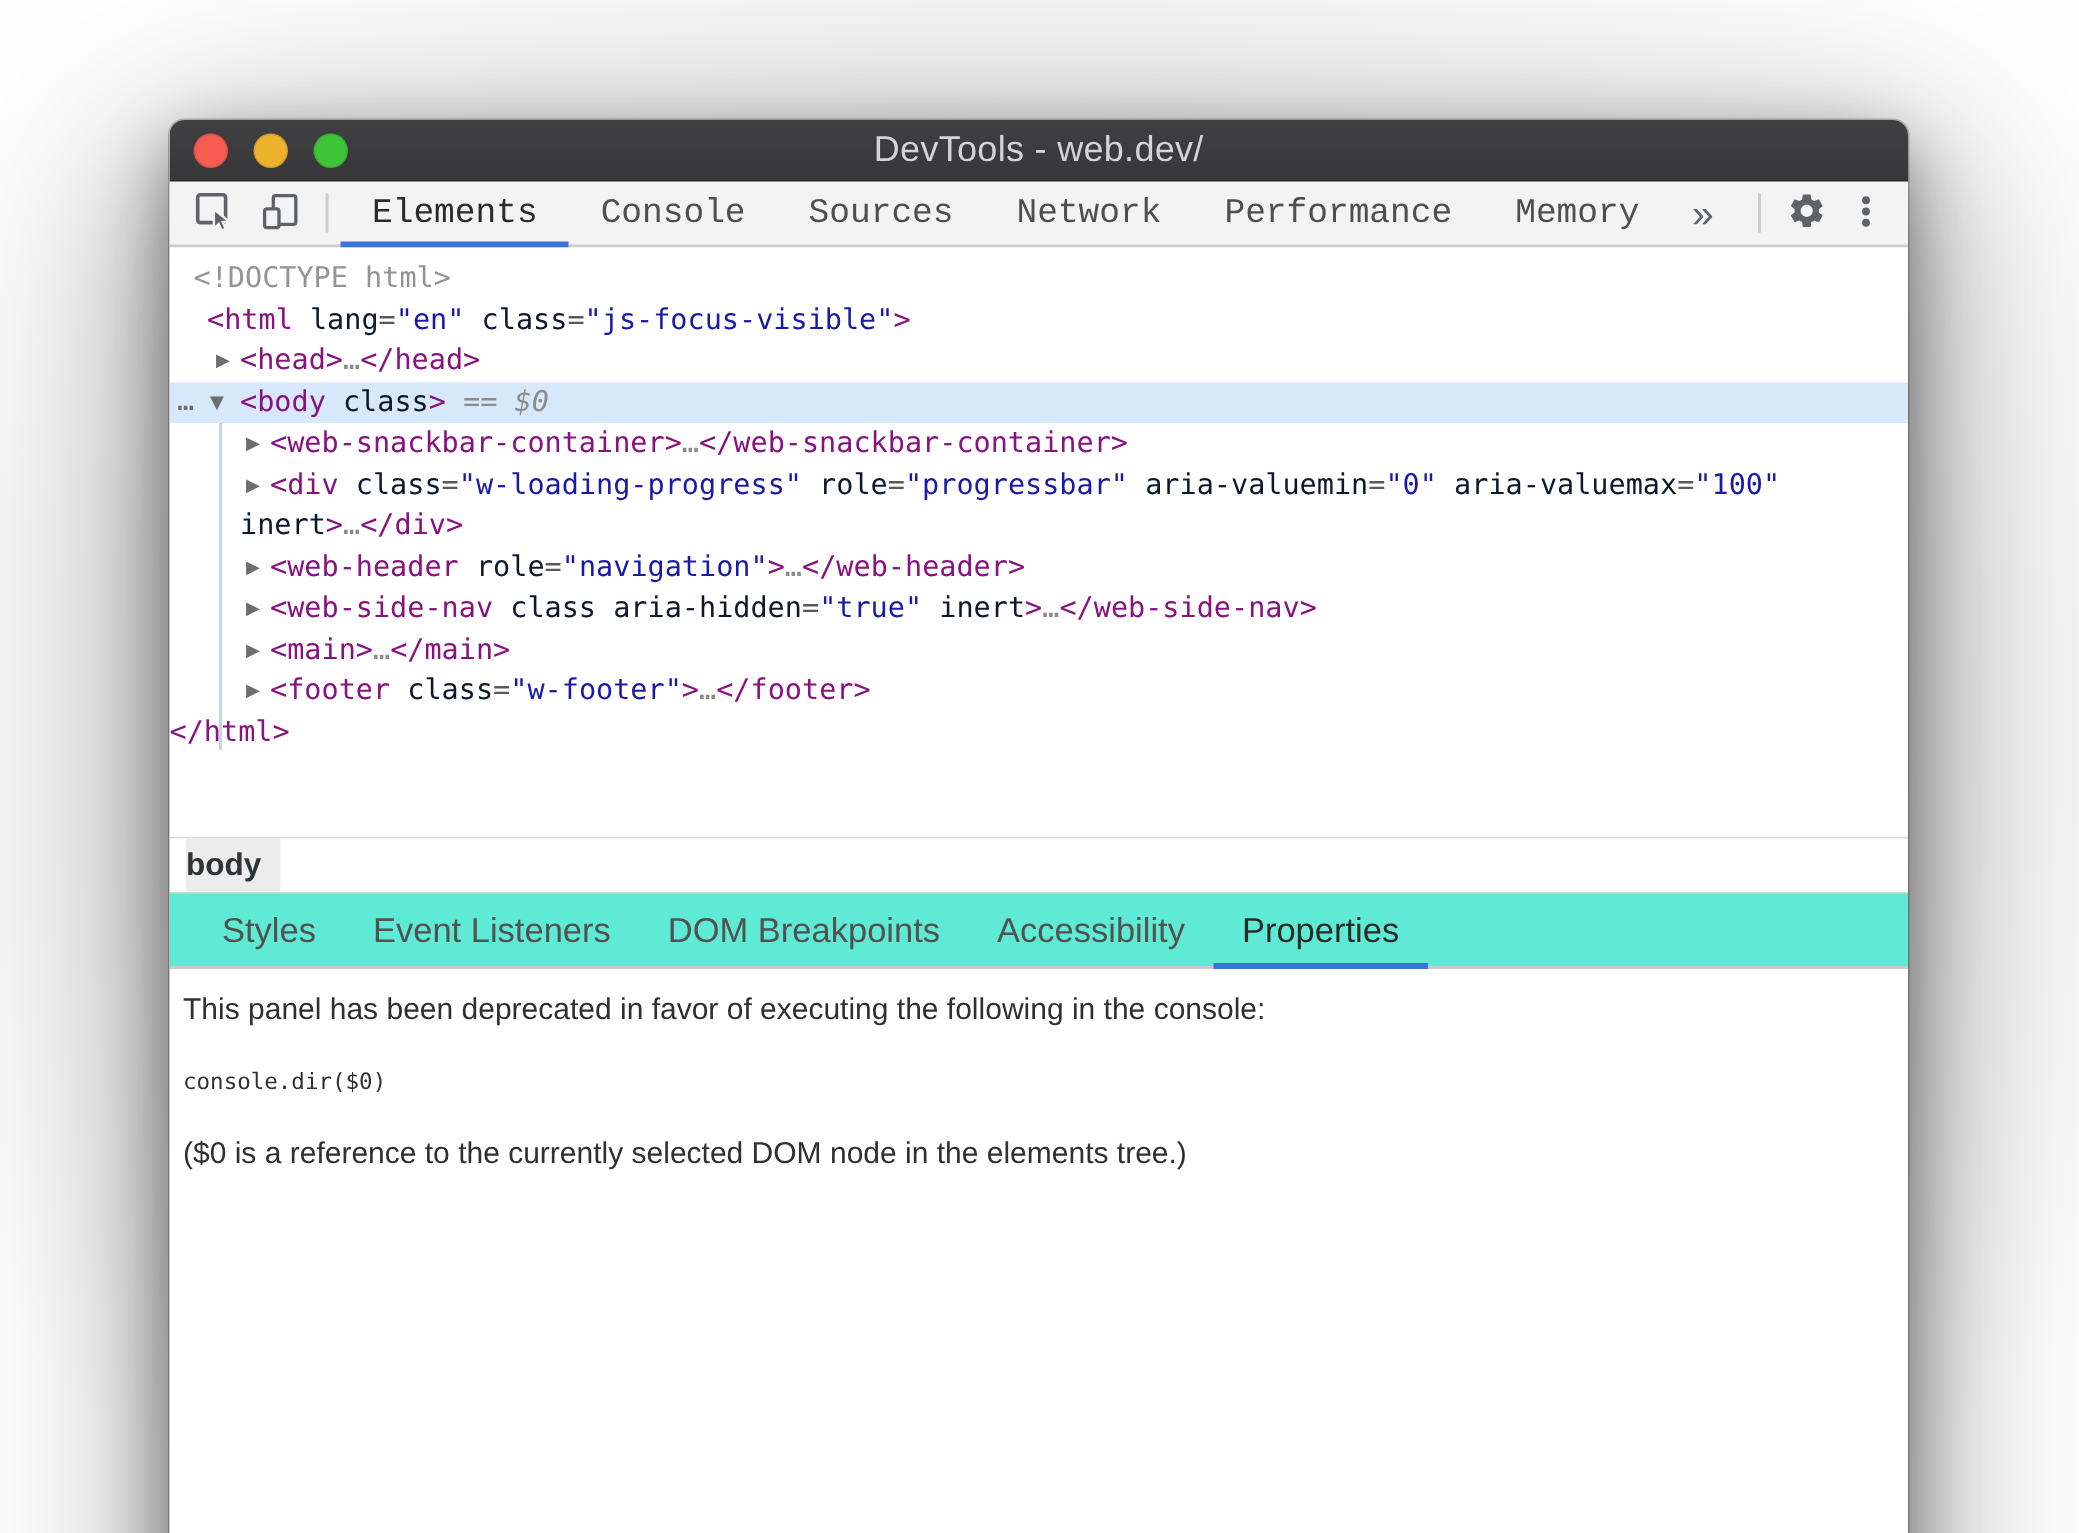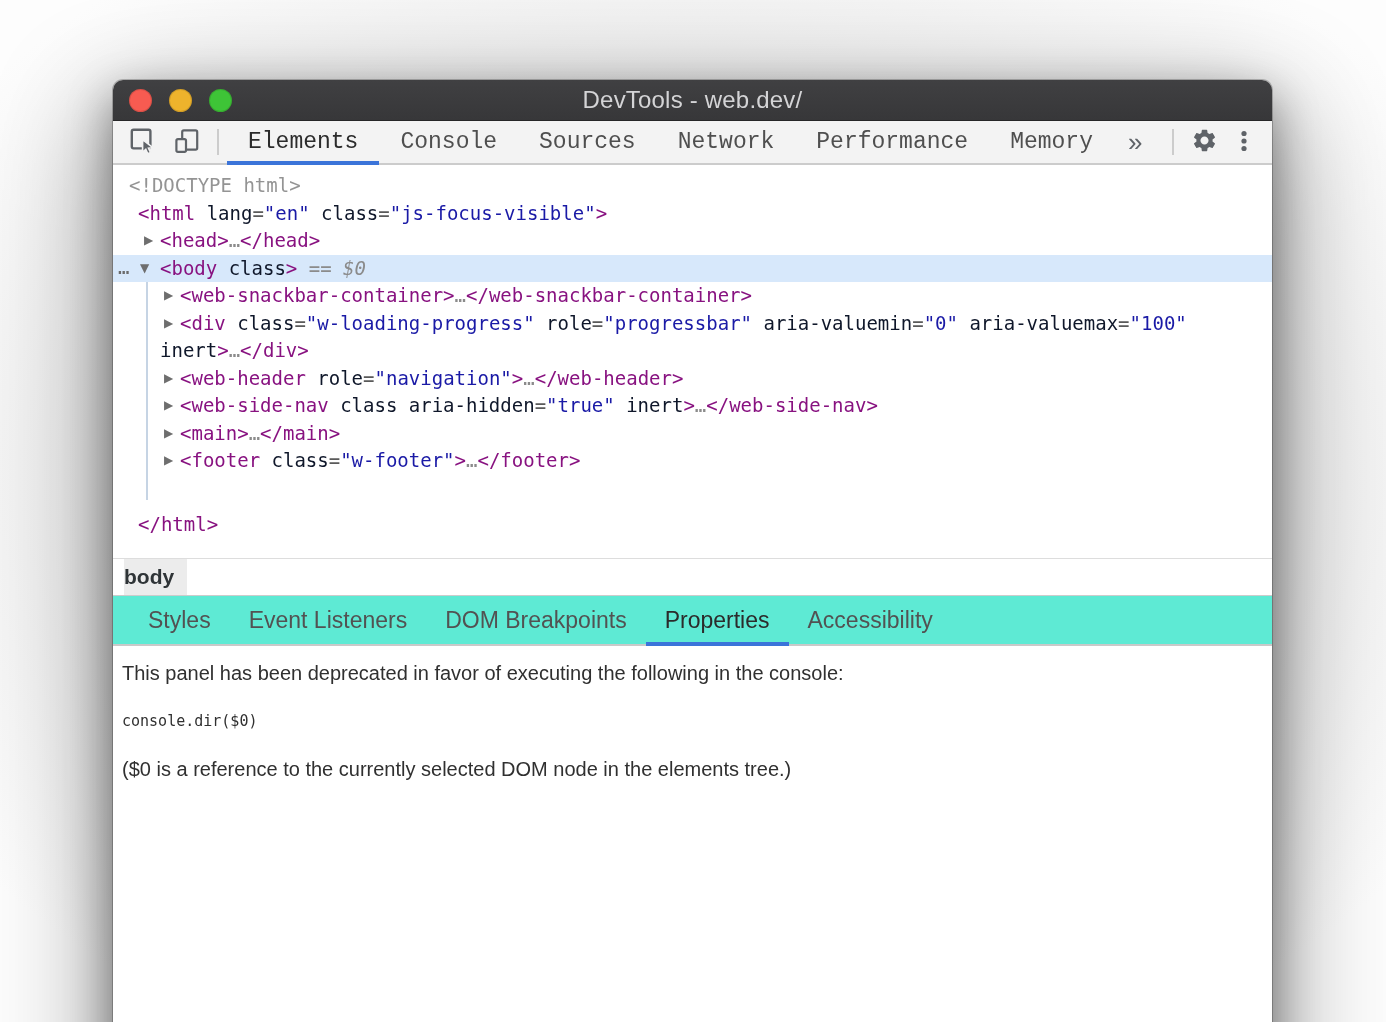--- a/index.html
+++ b/index.html
@@ -210,35 +210,35 @@
         <div class="trow" style="padding-left: 25px;"><span class="tk-tag">&lt;html</span><span class="tk-attr"> lang</span><span class="tk-punct">=</span><span class="tk-val">"en"</span><span class="tk-attr"> class</span><span class="tk-punct">=</span><span class="tk-val">"js-focus-visible"</span><span class="tk-tag">&gt;</span></div>
         <div class="trow" style="padding-left: 47px;"><span class="t-arrow" style="left: 31px;">▶</span><span class="tk-tag">&lt;head&gt;</span><span class="tk-gray">…</span><span class="tk-tag">&lt;/head&gt;</span></div>
         <div class="trow trow-sel" style="padding-left: 47px;"><span class="t-dots">…</span><span class="t-arrow" style="left: 27px;">▼</span><span class="tk-tag">&lt;body</span><span class="tk-attr"> class</span><span class="tk-tag">&gt;</span><span class="tk-gray"> == </span><span class="tk-gray-italic">$0</span></div>
         <div class="trow" style="padding-left: 67px;"><span class="t-arrow" style="left: 51px;">▶</span><span class="tk-tag">&lt;web-snackbar-container&gt;</span><span class="tk-gray">…</span><span class="tk-tag">&lt;/web-snackbar-container&gt;</span></div>
         <div class="trow" style="padding-left: 67px;"><span class="t-arrow" style="left: 51px;">▶</span><span class="tk-tag">&lt;div</span><span class="tk-attr"> class</span><span class="tk-punct">=</span><span class="tk-val">"w-loading-progress"</span><span class="tk-attr"> role</span><span class="tk-punct">=</span><span class="tk-val">"progressbar"</span><span class="tk-attr"> aria-valuemin</span><span class="tk-punct">=</span><span class="tk-val">"0"</span><span class="tk-attr"> aria-valuemax</span><span class="tk-punct">=</span><span class="tk-val">"100"</span></div>
         <div class="trow" style="padding-left: 47px;"><span class="tk-attr">inert</span><span class="tk-tag">&gt;</span><span class="tk-gray">…</span><span class="tk-tag">&lt;/div&gt;</span></div>
         <div class="trow" style="padding-left: 67px;"><span class="t-arrow" style="left: 51px;">▶</span><span class="tk-tag">&lt;web-header</span><span class="tk-attr"> role</span><span class="tk-punct">=</span><span class="tk-val">"navigation"</span><span class="tk-tag">&gt;</span><span class="tk-gray">…</span><span class="tk-tag">&lt;/web-header&gt;</span></div>
         <div class="trow" style="padding-left: 67px;"><span class="t-arrow" style="left: 51px;">▶</span><span class="tk-tag">&lt;web-side-nav</span><span class="tk-attr"> class</span><span class="tk-attr"> aria-hidden</span><span class="tk-punct">=</span><span class="tk-val">"true"</span><span class="tk-attr"> inert</span><span class="tk-tag">&gt;</span><span class="tk-gray">…</span><span class="tk-tag">&lt;/web-side-nav&gt;</span></div>
         <div class="trow" style="padding-left: 67px;"><span class="t-arrow" style="left: 51px;">▶</span><span class="tk-tag">&lt;main&gt;</span><span class="tk-gray">…</span><span class="tk-tag">&lt;/main&gt;</span></div>
         <div class="trow" style="padding-left: 67px;"><span class="t-arrow" style="left: 51px;">▶</span><span class="tk-tag">&lt;footer</span><span class="tk-attr"> class</span><span class="tk-punct">=</span><span class="tk-val">"w-footer"</span><span class="tk-tag">&gt;</span><span class="tk-gray">…</span><span class="tk-tag">&lt;/footer&gt;</span></div>
-        <div class="trow" style="padding-left: 25px; margin-top: 36px;"><span class="tk-tag">&lt;/html&gt;</span></div>
+        <div class="trow" style=""><span class="tk-tag">&lt;/html&gt;</span></div>
       </div>
 
     <div class="crumbs" id="crumbs">
         <div class="crumb sel">
           <span class="ck-plain">body</span>
         </div>
       </div>
 
     <div class="side-tabs" id="side-tabs">
         <div class="stab">Styles</div>
         <div class="stab">Event Listeners</div>
         <div class="stab">DOM Breakpoints</div>
+        <div class="stab">Accessibility</div>
         <div class="stab sel">Properties</div>
-        <div class="stab">Accessibility</div>
       </div>
 
     <div class="props">
       <p>This panel has been deprecated in favor of executing the following in the console:</p>
       <p class="code">console.dir($0)</p>
       <p>($0 is a reference to the currently selected DOM node in the elements tree.)</p>
     </div>
 
   </div>
 </div>

